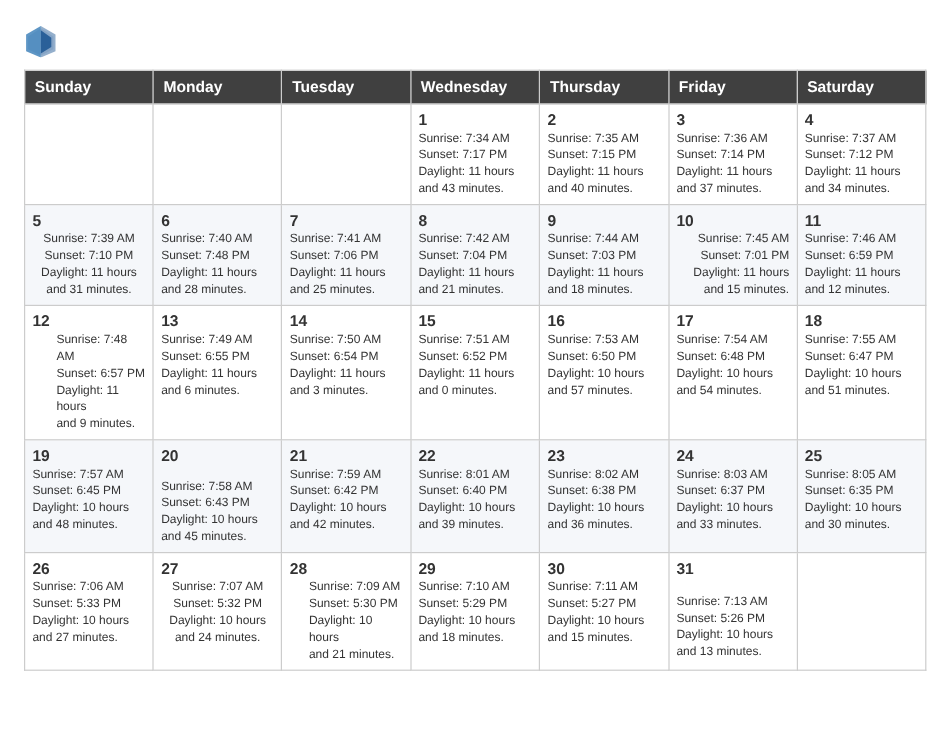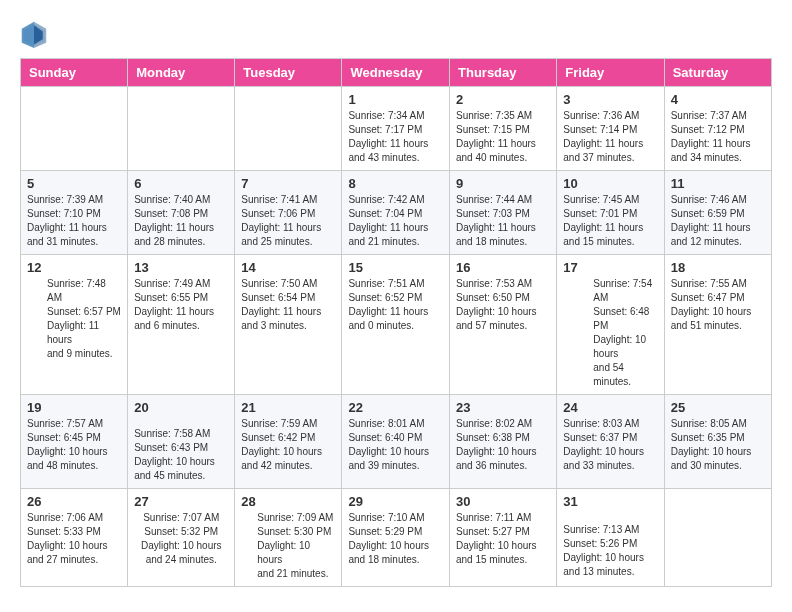--- a/index.html
+++ b/index.html
@@ -47,21 +47,21 @@
     .calendar-subtitle {
       font-size: 16px;
       color: #555;
     }
     .calendar {
       width: 100%;
       border-collapse: collapse;
       border: 1px solid #ccc;
     }
     .calendar th {
-      background-color: #ec4899;
+      background-color: #404040;
       color: #fff;
       text-align: left;
       padding: 6px 8px;
       font-size: 13px;
       border: 1px solid #ccc;
     }
     .calendar td {
       vertical-align: top;
       border: 1px solid #ccc;
       padding: 5px 6px;
@@ -150,29 +150,29 @@
           <div class="day-number">4</div>
           <div class="day-info" style="white-space: pre-line;">Sunrise: 7:37 AM
 Sunset: 7:12 PM
 Daylight: 11 hours
 and 34 minutes.</div>
         </td>
       </tr>
       <tr>
         <td>
           <div class="day-number">5</div>
-          <div class="day-info" style="white-space: pre-line;">Sunrise: 7:39 AM
+          <div class="day-info" style="white-space: pre-line; text-align: center;">Sunrise: 7:39 AM
 Sunset: 7:10 PM
 Daylight: 11 hours
 and 31 minutes.</div>
         </td>
         <td>
           <div class="day-number">6</div>
           <div class="day-info" style="white-space: pre-line;">Sunrise: 7:40 AM
-Sunset: 7:08 PM
+Sunset: 7:48 PM
 Daylight: 11 hours
 and 28 minutes.</div>
         </td>
         <td>
           <div class="day-number">7</div>
           <div class="day-info" style="white-space: pre-line;">Sunrise: 7:41 AM
 Sunset: 7:06 PM
 Daylight: 11 hours
 and 25 minutes.</div>
         </td>
@@ -185,21 +185,21 @@
         </td>
         <td>
           <div class="day-number">9</div>
           <div class="day-info" style="white-space: pre-line;">Sunrise: 7:44 AM
 Sunset: 7:03 PM
 Daylight: 11 hours
 and 18 minutes.</div>
         </td>
         <td>
           <div class="day-number">10</div>
-          <div class="day-info" style="white-space: pre-line;">Sunrise: 7:45 AM
+          <div class="day-info" style="white-space: pre-line; text-align: right;">Sunrise: 7:45 AM
 Sunset: 7:01 PM
 Daylight: 11 hours
 and 15 minutes.</div>
         </td>
         <td>
           <div class="day-number">11</div>
           <div class="day-info" style="white-space: pre-line;">Sunrise: 7:46 AM
 Sunset: 6:59 PM
 Daylight: 11 hours
 and 12 minutes.</div>
@@ -236,21 +236,21 @@
         </td>
         <td>
           <div class="day-number">16</div>
           <div class="day-info" style="white-space: pre-line;">Sunrise: 7:53 AM
 Sunset: 6:50 PM
 Daylight: 10 hours
 and 57 minutes.</div>
         </td>
         <td>
           <div class="day-number">17</div>
-          <div class="day-info" style="white-space: pre-line; margin-left: 30px;">Sunrise: 7:54 AM
+          <div class="day-info" style="white-space: pre-line;">Sunrise: 7:54 AM
 Sunset: 6:48 PM
 Daylight: 10 hours
 and 54 minutes.</div>
         </td>
         <td>
           <div class="day-number">18</div>
           <div class="day-info" style="white-space: pre-line;">Sunrise: 7:55 AM
 Sunset: 6:47 PM
 Daylight: 10 hours
 and 51 minutes.</div>

